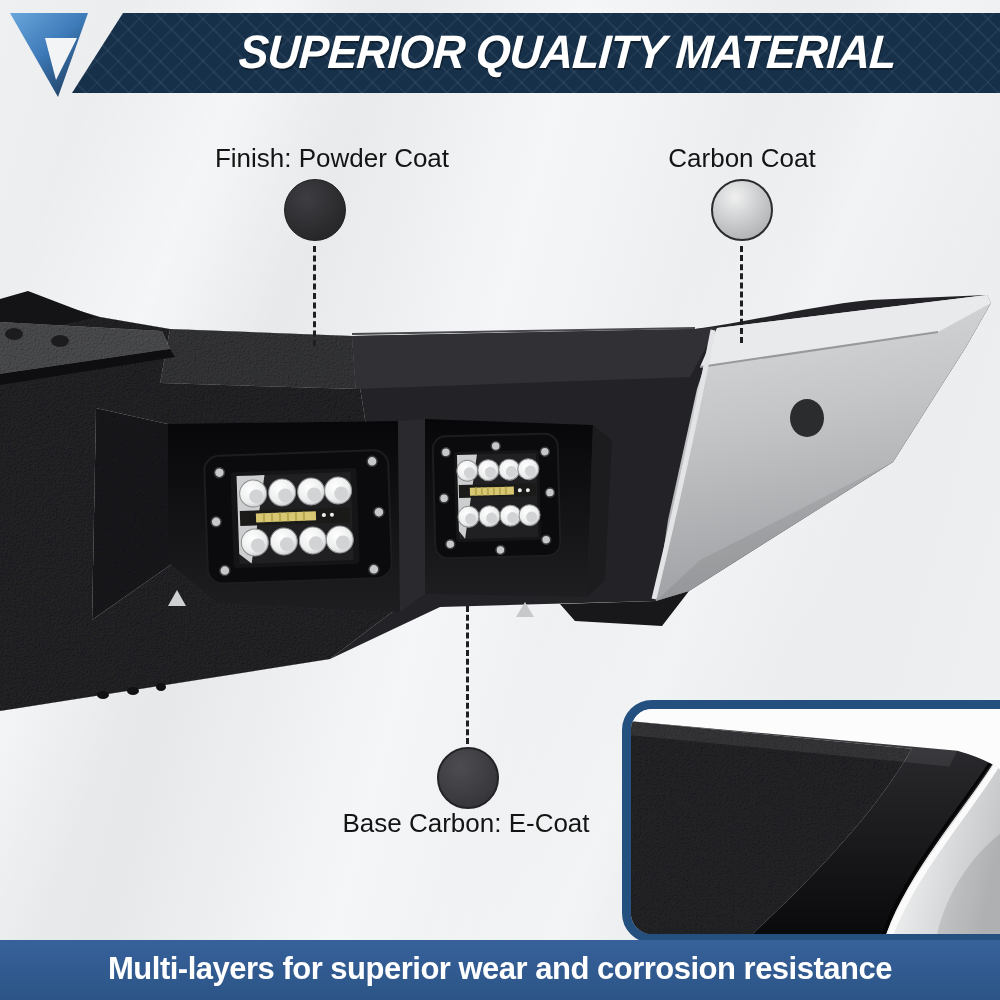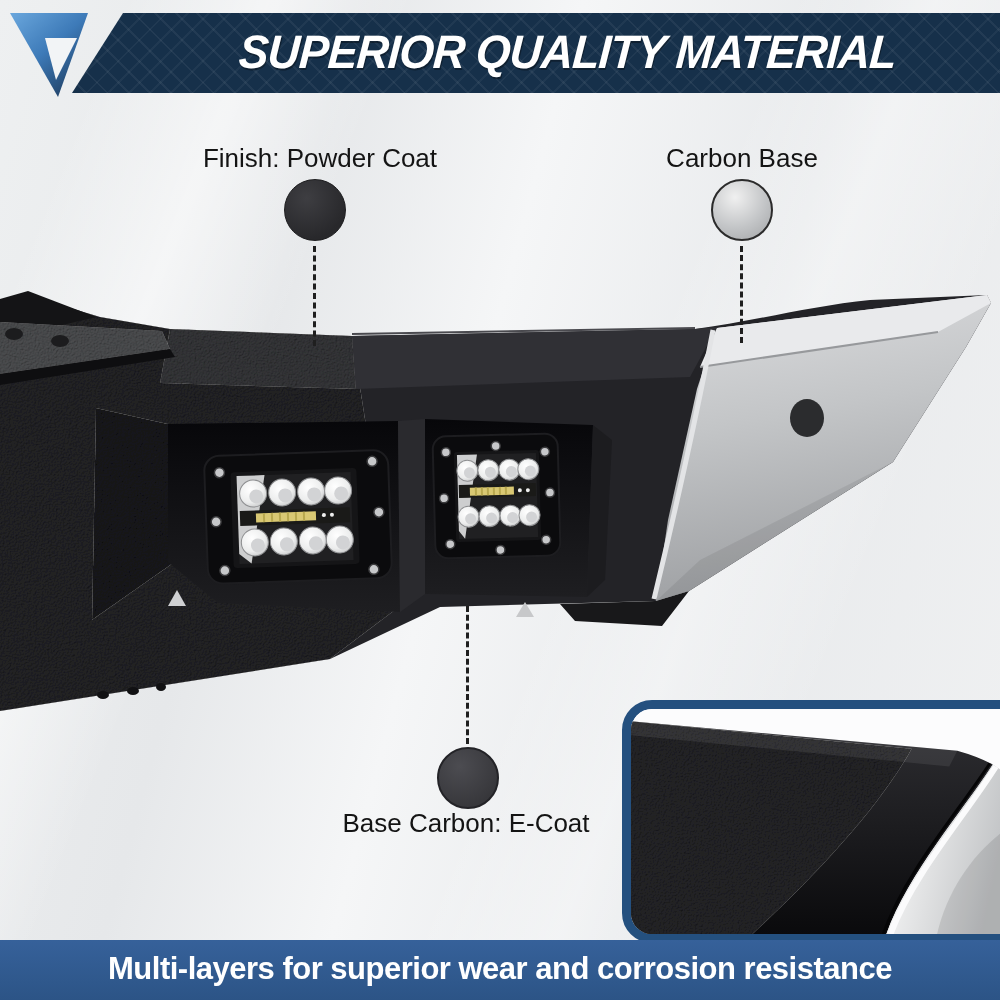--- a/index.html
+++ b/index.html
@@ -239,25 +239,25 @@
       <linearGradient id="gLogo" x1="0" y1="0" x2="0.8" y2="1">
         <stop offset="0" stop-color="#6aa7dd"></stop>
           <stop offset="0.5" stop-color="#3d7ab8"></stop>
           <stop offset="1" stop-color="#1e3c5f"></stop>
       </linearGradient>
     </defs>
     <path d="M2,3 L80,3 L50,87 Z" fill="url(#gLogo)"></path>
     <path d="M37,28 L69,28 L48,70 Z" fill="#f2f4f6"></path>
   </svg>
 
-  <div class="callout-label" style="left:320px;top:143px;">Finish: Powder Coat</div>
+  <div class="callout-label" style="left:332px;top:143px;">Finish: Powder Coat</div>
   <div class="swatch powder"></div>
   <div class="leader powder"></div>
 
-  <div class="callout-label" style="left:742px;top:143px;">Carbon Base</div>
+  <div class="callout-label" style="left:742px;top:143px;">Carbon Coat</div>
   <div class="swatch carbon"></div>
   <div class="leader carbon"></div>
 
   <div class="callout-label" style="left:466px;top:808px;">Base Carbon: E-Coat</div>
   <div class="swatch ecoat"></div>
   <div class="leader ecoat"></div>
 
   <div class="bottom-banner">
     <div class="caption">Multi-layers for superior wear and corrosion resistance</div>
   </div>

